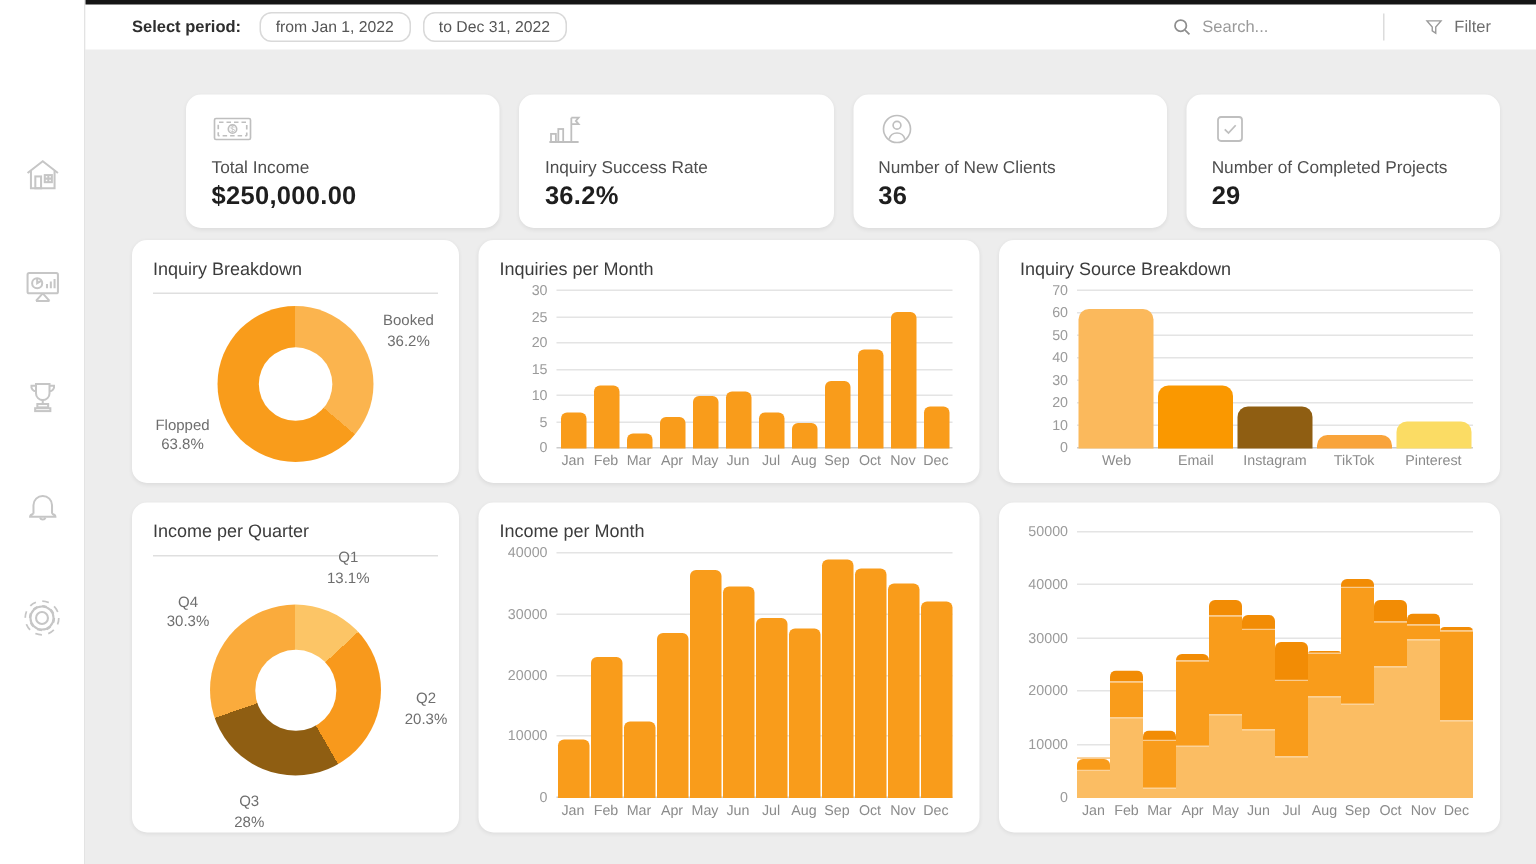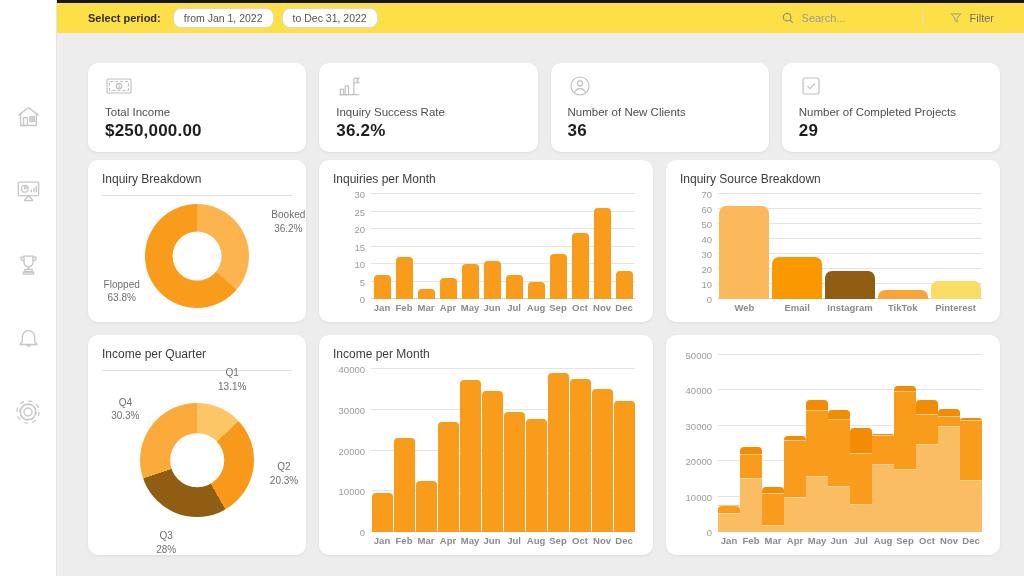--- a/index.html
+++ b/index.html
@@ -7,33 +7,33 @@
   body { font-family:"Liberation Sans", sans-serif; background:#EDEDED; color:#333; }
   .app { display:flex; width:1024px; height:576px; }
 
   
   .sidebar { width:57px; background:#fff; border-right:1px solid #E3E3E3; display:flex; flex-direction:column; align-items:center; padding-top:100px; gap:42px; flex-shrink:0; }
   .side-btn { width:32px; height:32px; display:flex; align-items:center; justify-content:center; cursor:pointer; }
 
   .main { flex:1; display:flex; flex-direction:column; min-width:0; }
 
   
-  .topbar { height:33px; background:#fde047; border-top:3px solid #151515; display:flex; align-items:center; padding:0 30px 0 31px; flex-shrink:0; }
+  .topbar { height:33px; background:#ffffff; border-top:3px solid #151515; display:flex; align-items:center; padding:0 30px 0 31px; flex-shrink:0; }
   .select-label { font-size:11px; font-weight:bold; color:#2E2E2E; margin-right:12px; }
   .pill { border:1px solid #D9D9D9; border-radius:8px; background:#fff; padding:3px 10px; font-size:10.5px; color:#555; margin-right:8px; cursor:pointer; font-family:inherit; }
   .search-group { margin-left:auto; display:flex; align-items:center; gap:7px; }
   .search-input { border:none; outline:none; font-size:11px; color:#555; width:110px; font-family:inherit; background:transparent; }
   .search-input::placeholder { color:#9A9A9A; }
   .vdiv { width:1px; height:18px; background:#DCDCDC; margin:0 26px 0 10px; }
   .filter-group { display:flex; align-items:center; gap:7px; cursor:pointer; }
   .filter-label { font-size:11px; color:#6E6E6E; }
 
   
   .content { flex:1; padding:30px 24px 0 31px; display:grid; grid-template-columns:218px 1fr 1fr; grid-template-rows:84px 162px 220px; gap:13px; min-height:0; }
-  .kpi-row { grid-column:1 / -1; display:grid; grid-template-columns:repeat(4,1fr); gap:13px; }
+  .kpi-row { grid-column:1 / -1; display:grid; grid-template-columns:repeat(4,1fr); gap:13px;margin-left:36px; }
 
   .card { background:#fff; border-radius:10px; box-shadow:0 1px 3px rgba(0,0,0,0.07); }
 
   
   .kpi { padding:11px 17px; display:flex; flex-direction:column; }
   .kpi-label { font-size:11.5px; color:#4E4E4E; margin-top:8px; }
   .kpi-value { font-size:17px; font-weight:bold; color:#1E1E1E; margin-top:3px; letter-spacing:0.2px; }
 
   
   .chart-card { padding:12px 14px 6px 14px; display:flex; flex-direction:column; min-height:0; }
@@ -42,21 +42,21 @@
 
   .chart-host { flex:1; display:flex; flex-direction:column; min-height:0; margin-top:8px; }
   .plot { flex:1; position:relative; margin-left:38px; margin-right:4px; min-height:0; }
   .gridline { position:absolute; left:0; right:0; height:1px; background:#E4E4E4; }
   .gridline.baseline { background:#CCCCCC; }
   .ylabel { position:absolute; left:-38px; width:32px; text-align:right; font-size:9.5px; color:#9B9B9B; transform:translateY(50%); }
   .bars { position:absolute; left:0; right:0; top:0; bottom:0; display:flex; }
   .slot { flex:1; display:flex; align-items:flex-end; justify-content:center; height:100%; }
   .stack { display:flex; flex-direction:column-reverse; height:100%; justify-content:flex-start; }
   .seg + .seg { border-bottom:1px solid rgba(255,255,255,0.55); }
-  .xlabels { height:17px; margin-left:38px; margin-right:4px; display:flex; align-items:center;font-weight:bold; }
+  .xlabels { height:17px; margin-left:38px; margin-right:4px; display:flex; align-items:center; }
   .xlabel { flex:1; text-align:center; font-size:9.5px; color:#8B8B8B; }
 
   
   .donut-wrap { flex:1; display:flex; align-items:center; justify-content:center; }
   .donut { position:relative; border-radius:50%; }
   .donut-sm { width:104px; height:104px; }
   .donut-lg { width:114px; height:114px; }
   .hole { position:absolute; left:50%; top:50%; width:47%; height:47%; transform:translate(-50%,-50%); background:#fff; border-radius:50%; }
   .pie-label { position:absolute; transform:translate(-50%,-50%); font-size:10px; color:#6E6E6E; text-align:center; line-height:1.35; white-space:nowrap; }
 
@@ -177,21 +177,21 @@
           <div class="kpi-value">29</div>
         </div>
       </div>
 
       <div class="card chart-card">
         <div class="chart-title">Inquiry Breakdown</div>
         <div class="title-divider"></div>
         <div class="donut-wrap">
           <div class="donut donut-sm" style="background: conic-gradient(rgb(251, 180, 78) 0deg, rgb(251, 180, 78) 130.32deg, rgb(249, 156, 27) 130.32deg, rgb(249, 156, 27) 360deg);">
               <div class="hole"></div>
-              <div class="pie-label" style="left: 127.321px; top: 17.1329px; margin-left: 16px;">
+              <div class="pie-label" style="left: 127.321px; top: 17.1329px;">
                 <div>Booked</div>
                 <div>36.2%</div>
               </div>
               <div class="pie-label" style="left: -23.3212px; top: 86.8671px;">
                 <div>Flopped</div>
                 <div>63.8%</div>
               </div>
             </div>
         </div>
       </div>

